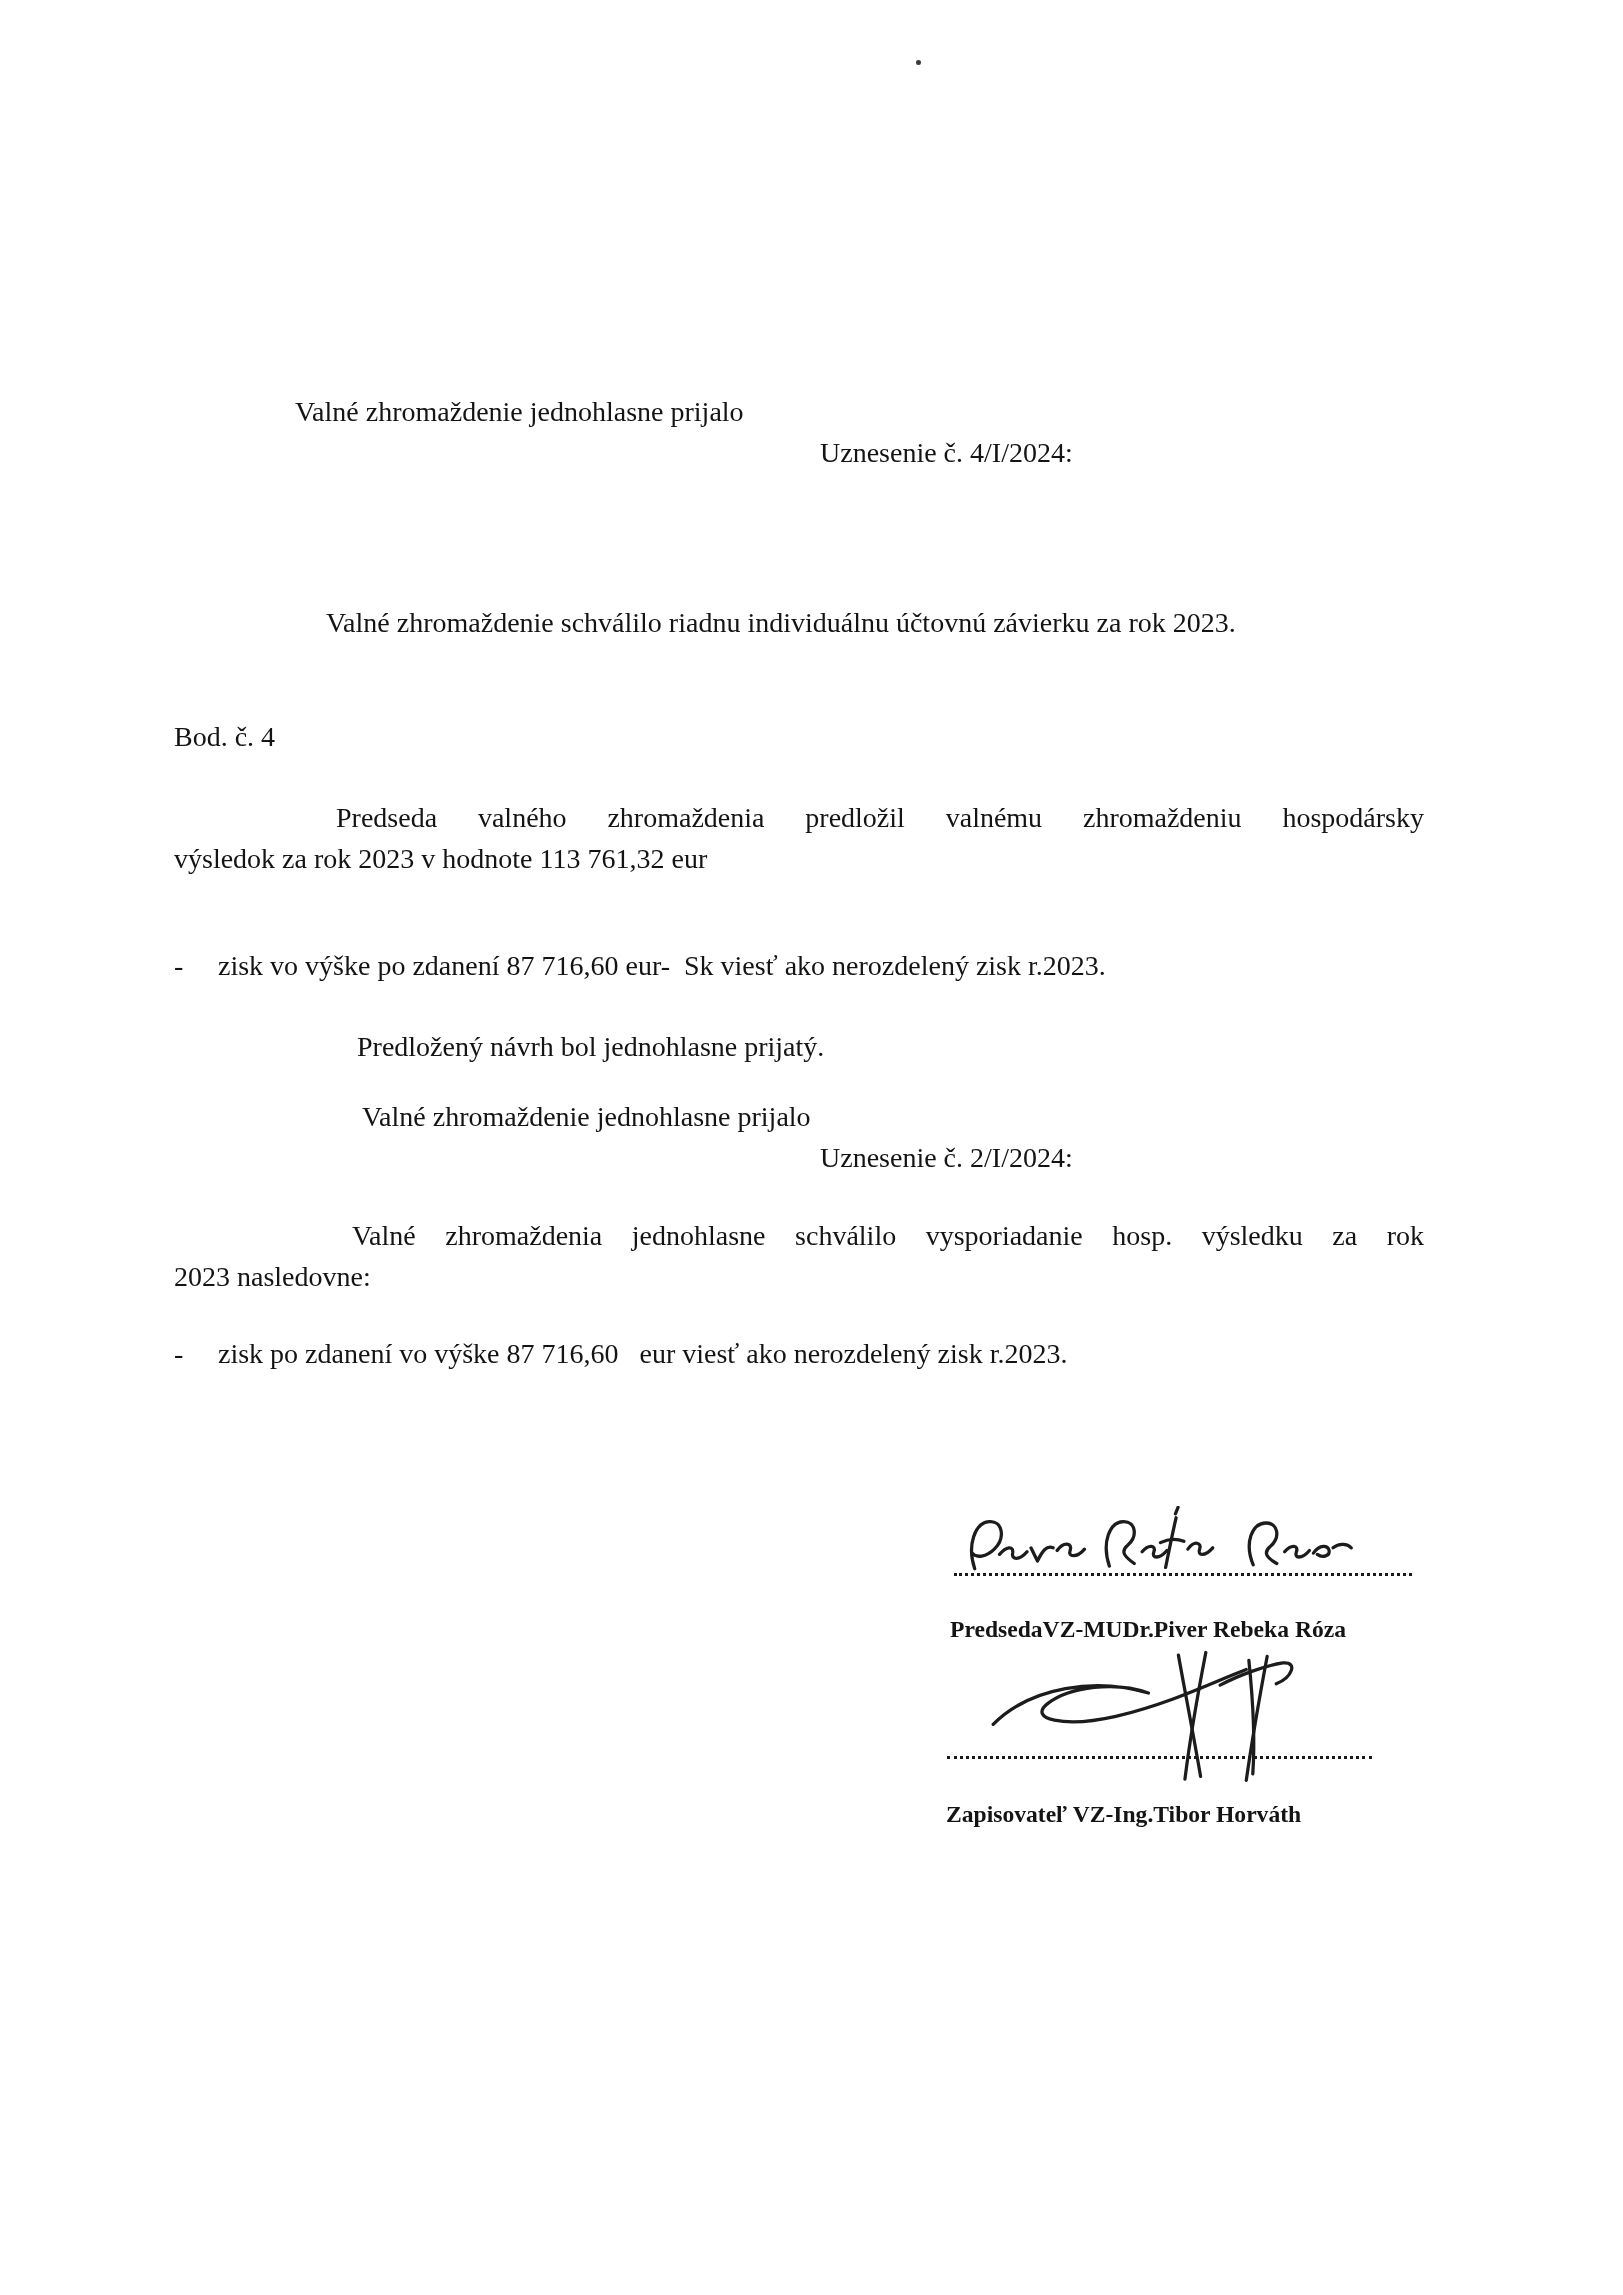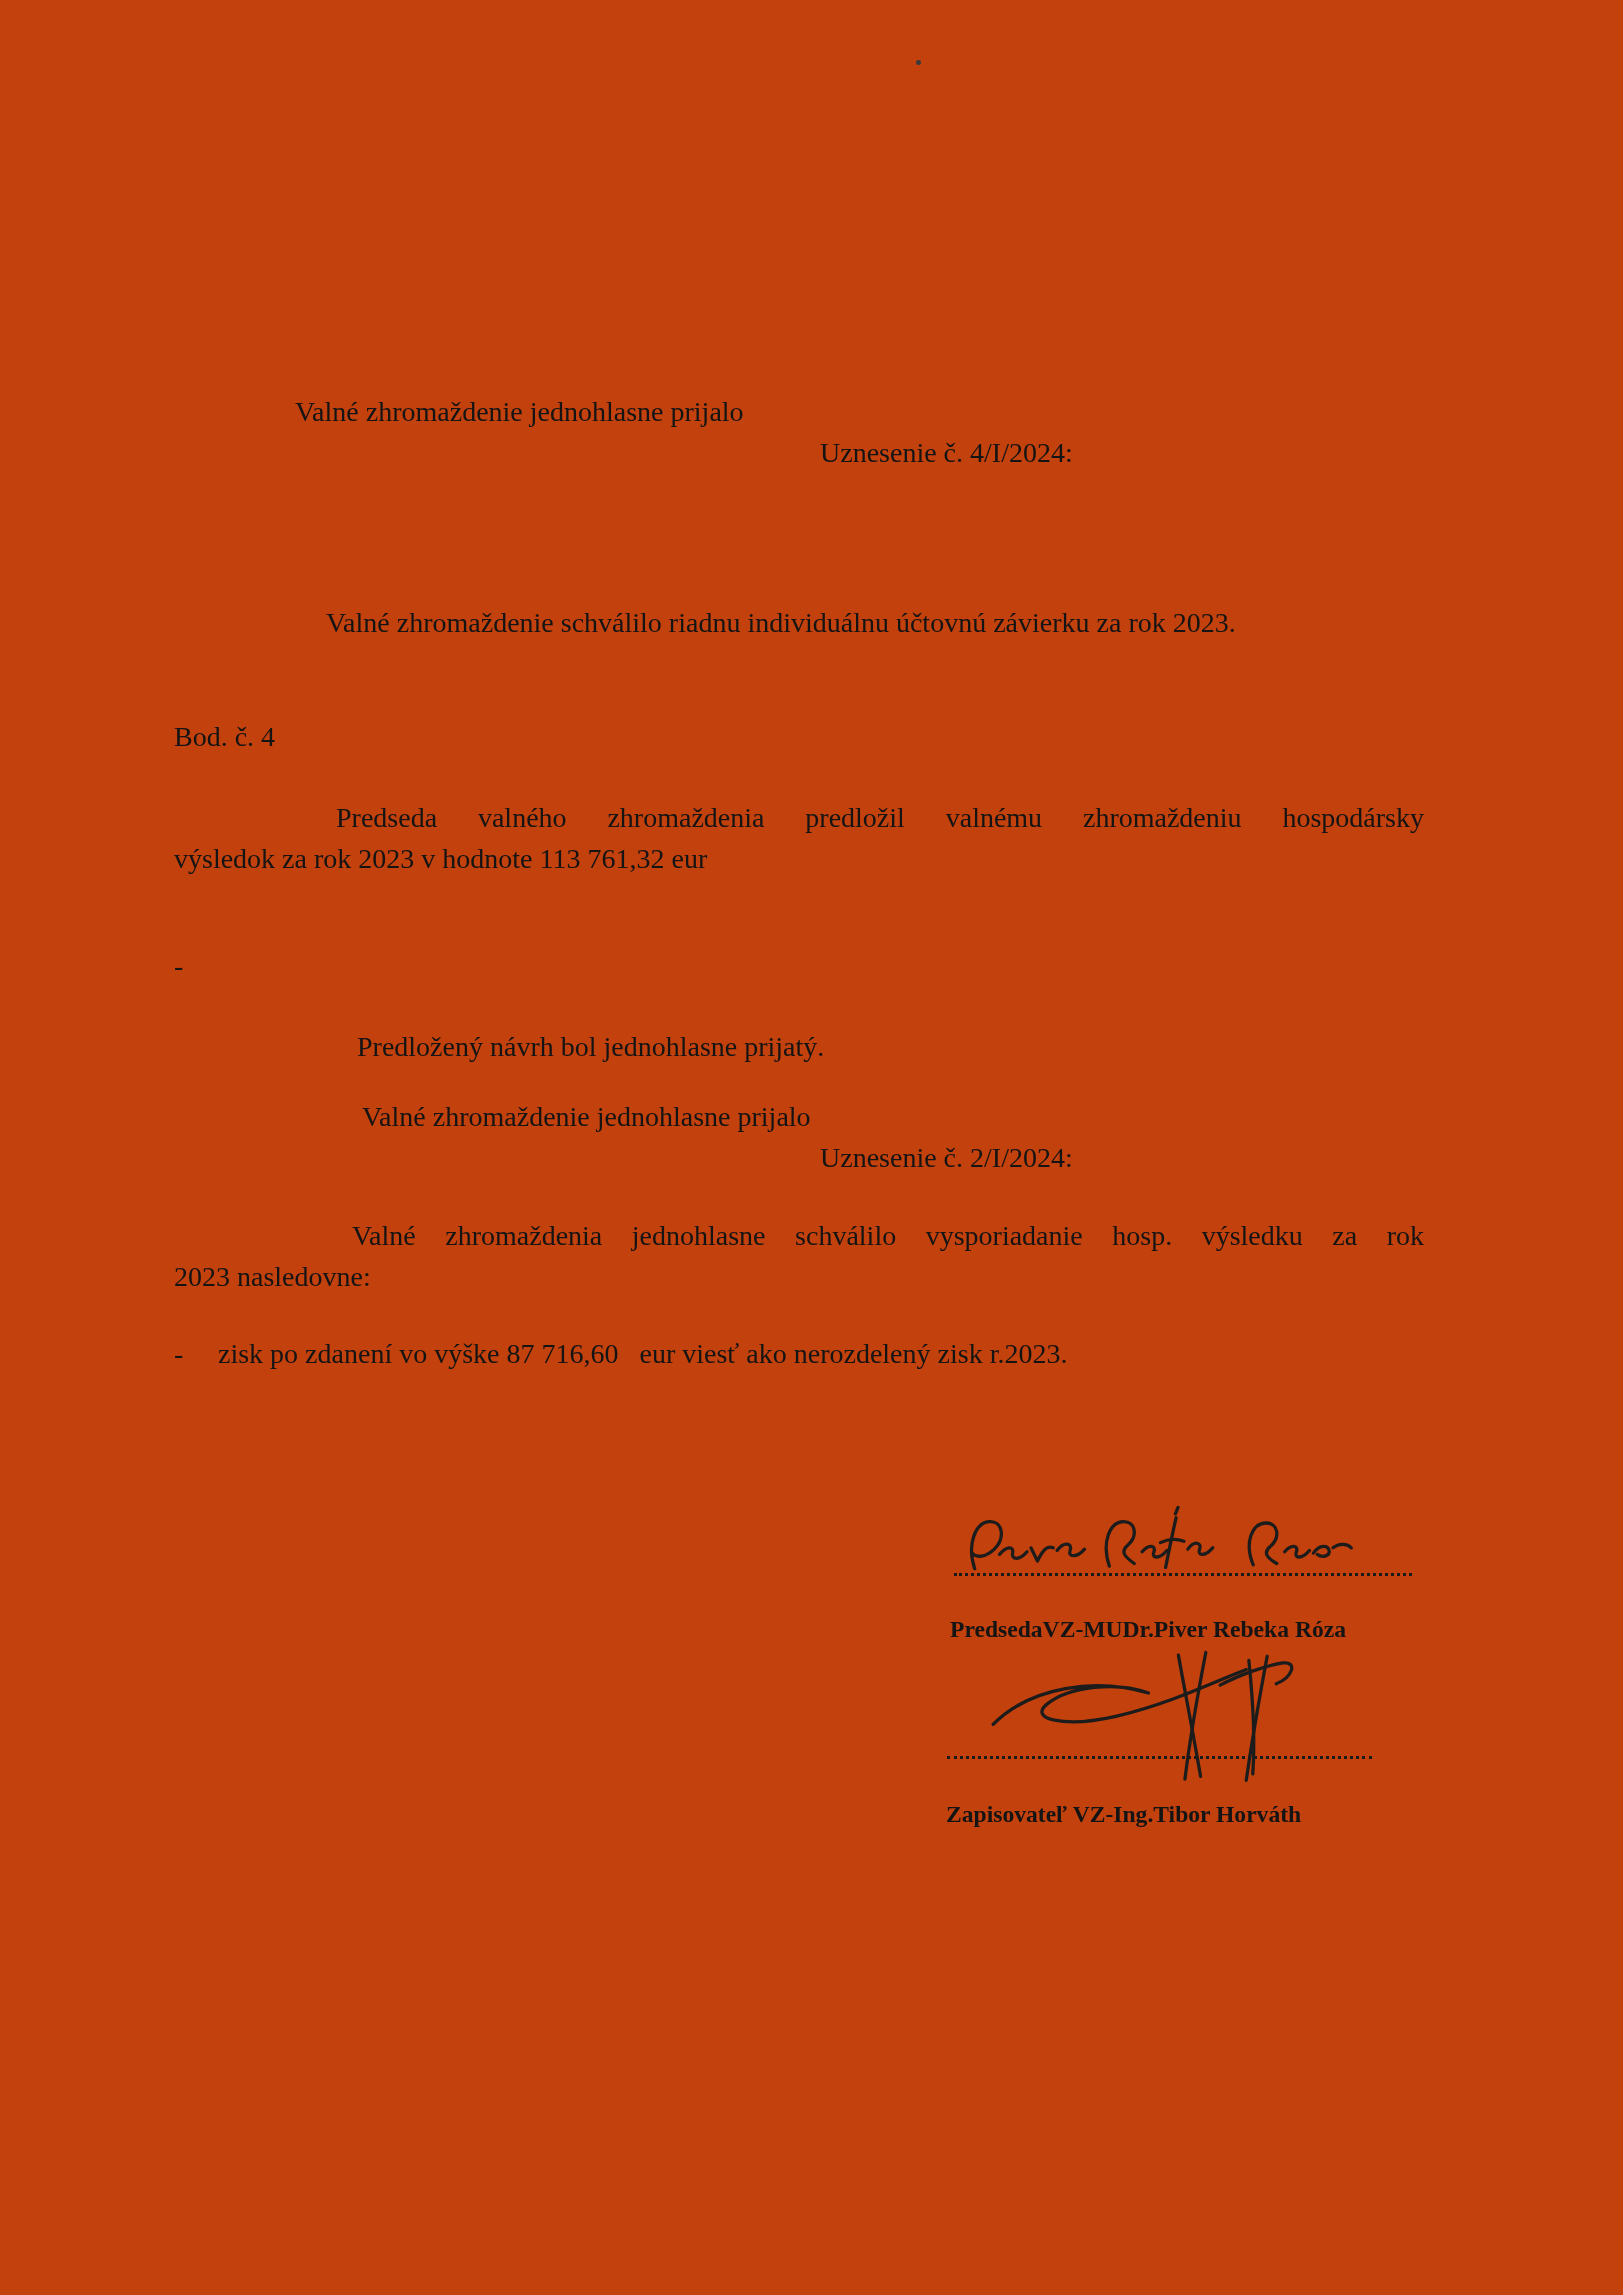--- a/index.html
+++ b/index.html
@@ -2,21 +2,21 @@
 <html style="font-size:10.5px"><head>
 <meta charset="utf-8">
 <title>Document</title>
 <style>
   * { margin:0; padding:0; box-sizing:border-box; }
   html, body { background:#dfdfdf; }
   .page {
     position:relative;
     width:1623px; height:2295px;
     margin:0 auto;
-    background:#c2410c;
+    background:#ffffff;
     font-family:"Liberation Serif","DejaVu Serif",serif;
     color:#141414;
     font-size:28px;
     line-height:41px;
     overflow:hidden;
   }
   .t { position:absolute; white-space:pre-wrap; }
   .para { position:absolute; }
   .jline { display:block; text-align:justify; text-align-last:justify; }
   .indent1 { padding-left:162px; }
@@ -52,20 +52,21 @@
 
   <div class="t" style="left:174px; top:716px;">Bod. č. 4</div>
 
   <div class="para" style="left:174px; top:797px; width:1250px;">
     <span class="jline indent1">Predseda valného zhromaždenia predložil valnému zhromaždeniu hospodársky</span>
     <span class="jline plain">výsledok za rok 2023 v hodnote 113 761,32 eur</span>
   </div>
 
   <div class="bullet" style="left:174px; top:945px; width:1250px;">
     <span class="dash">-</span>
+    <span class="btext">zisk vo výške po zdanení 87 716,60 eur-  Sk viesť ako nerozdelený zisk r.2023.</span>
   </div>
 
   <div class="t" style="left:357px; top:1026px;">Predložený návrh bol jednohlasne prijatý.</div>
 
   <div class="t" style="left:362px; top:1096px;">Valné zhromaždenie jednohlasne prijalo</div>
 
   <div class="t" style="left:820px; top:1137px;">Uznesenie č. 2/I/2024:</div>
 
   <div class="para" style="left:174px; top:1215px; width:1250px;">
     <span class="jline indent2">Valné zhromaždenia jednohlasne schválilo vysporiadanie hosp. výsledku za rok</span>

